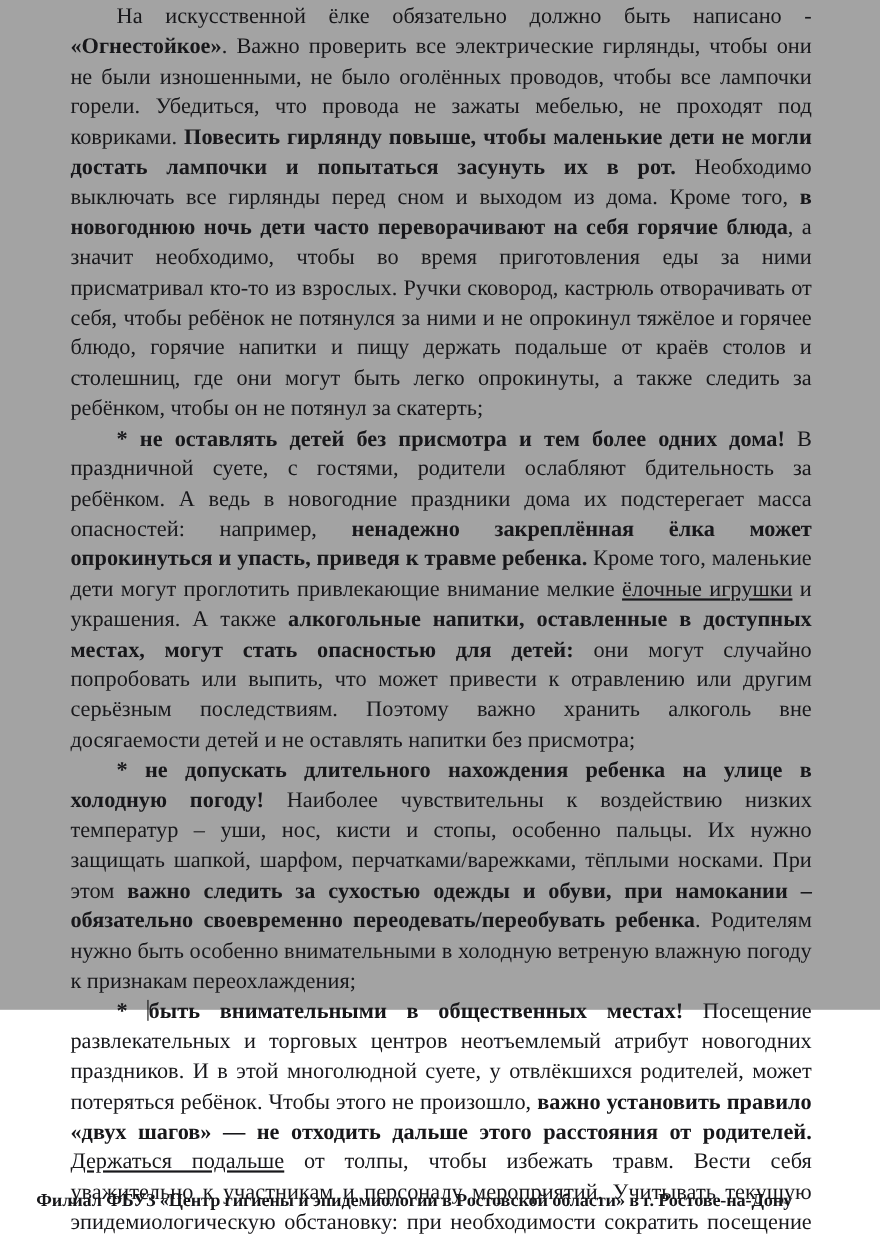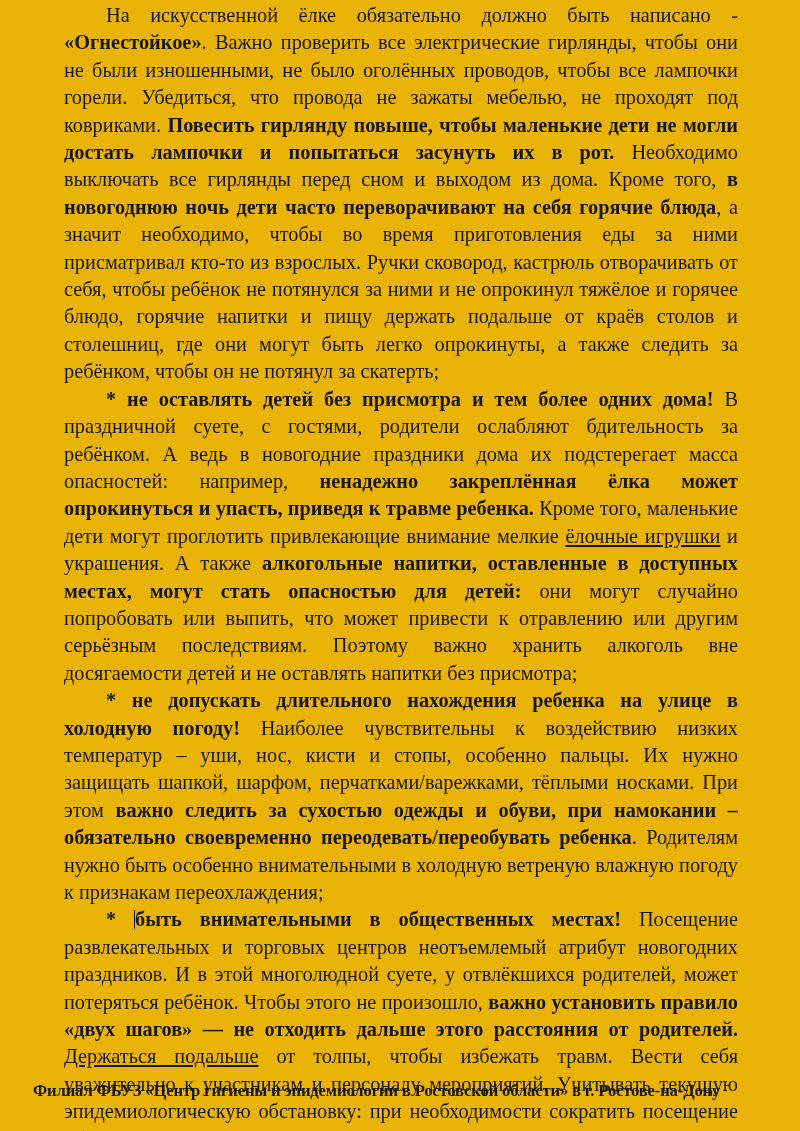--- a/index.html
+++ b/index.html
@@ -10,22 +10,22 @@
   body {
     width: 800px;
     height: 1131px;
     overflow: hidden;
     font-family: "Liberation Serif", "DejaVu Serif", serif;
     color: #17171a;
   }
   #page {
     position: relative;
     width: 800px;
-    height: 1131px;
-    background: #eab308;
+    height: 918px;
+    background: #a3a3a3;
   }
   #doc-body {
     position: absolute;
     left: 64px;
     top: 2px;
     width: 674px;
   }
   p.para {
     margin: 0;
     padding: 0;

